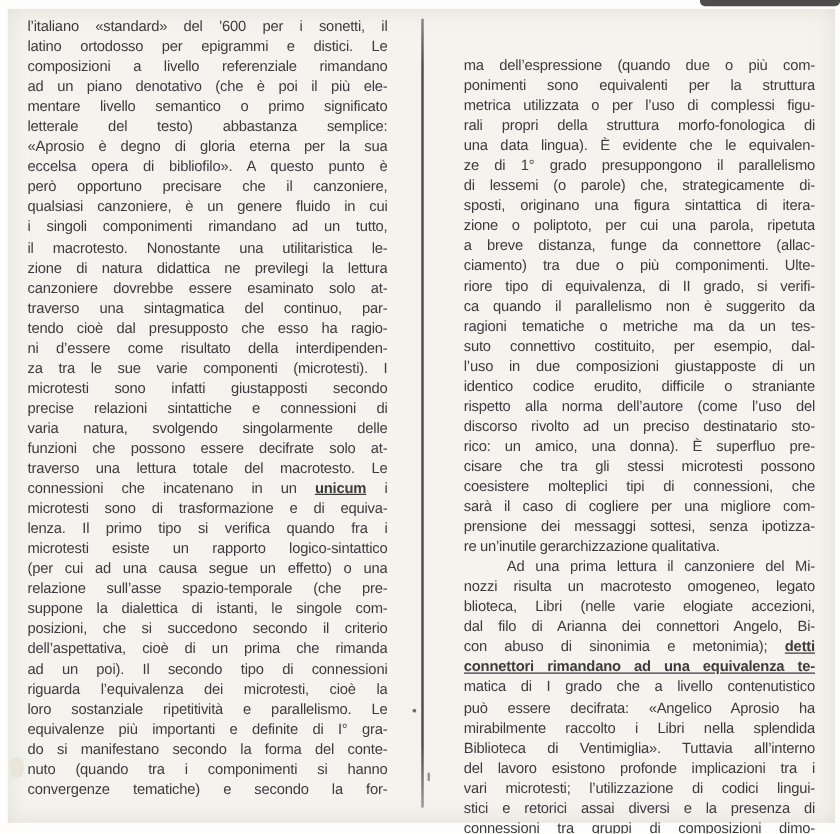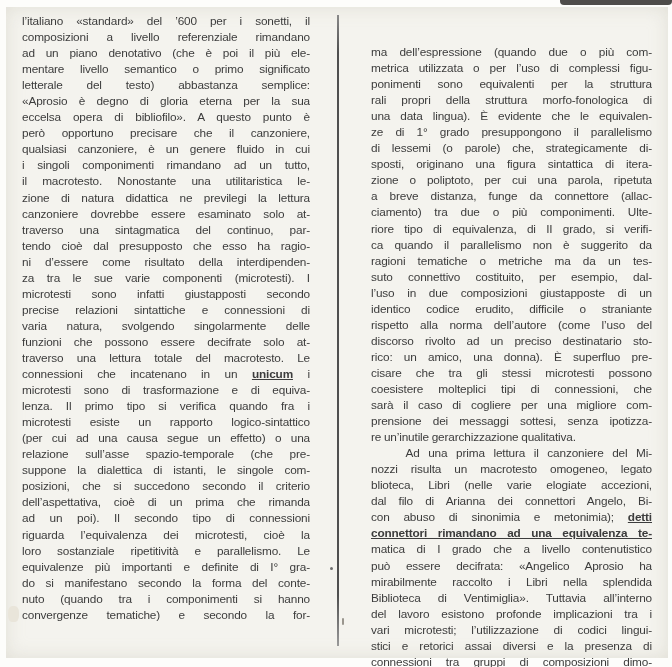--- a/index.html
+++ b/index.html
@@ -69,20 +69,21 @@
   <div class="smudge-top"></div>
   <div class="speck-a"></div>
   <div class="speck-b"></div>
   <div class="speck-c"></div>
 
   <div class="divider"></div>
 
   <div class="columns">
     <div class="col col-left">
         <div class="line"><span>l’italiano «standard» del ’600 per i sonetti, il</span></div>
+        <div class="line"><span>latino ortodosso per epigrammi e distici. Le</span></div>
         <div class="line"><span>composizioni a livello referenziale rimandano</span></div>
         <div class="line"><span>ad un piano denotativo (che è poi il più ele-</span></div>
         <div class="line"><span>mentare livello semantico o primo significato</span></div>
         <div class="line"><span>letterale del testo) abbastanza semplice:</span></div>
         <div class="line"><span>«Aprosio è degno di gloria eterna per la sua</span></div>
         <div class="line"><span>eccelsa opera di bibliofilo». A questo punto è</span></div>
         <div class="line"><span>però opportuno precisare che il canzoniere,</span></div>
         <div class="line"><span>qualsiasi canzoniere, è un genere fluido in cui</span></div>
         <div class="line"><span>i singoli componimenti rimandano ad un tutto,</span></div>
         <div class="line"><span>il macrotesto. Nonostante una utilitaristica le-</span></div>
@@ -109,22 +110,22 @@
         <div class="line"><span>ad un poi). Il secondo tipo di connessioni</span></div>
         <div class="line"><span>riguarda l’equivalenza dei microtesti, cioè la</span></div>
         <div class="line"><span>loro sostanziale ripetitività e parallelismo. Le</span></div>
         <div class="line"><span>equivalenze più importanti e definite di I° gra-</span></div>
         <div class="line"><span>do si manifestano secondo la forma del conte-</span></div>
         <div class="line"><span>nuto (quando tra i componimenti si hanno</span></div>
         <div class="line"><span>convergenze tematiche) e secondo la for-</span></div>
       </div>
     <div class="col col-right">
         <div class="line"><span>ma dell’espressione (quando due o più com-</span></div>
+        <div class="line"><span>ponimenti sono equivalenti per la struttura</span></div>
         <div class="line"><span>metrica utilizzata o per l’uso di complessi figu-</span></div>
-        <div class="line"><span>ponimenti sono equivalenti per la struttura</span></div>
         <div class="line"><span>rali propri della struttura morfo-fonologica di</span></div>
         <div class="line"><span>una data lingua). È evidente che le equivalen-</span></div>
         <div class="line"><span>ze di 1° grado presuppongono il parallelismo</span></div>
         <div class="line"><span>di lessemi (o parole) che, strategicamente di-</span></div>
         <div class="line"><span>sposti, originano una figura sintattica di itera-</span></div>
         <div class="line"><span>zione o poliptoto, per cui una parola, ripetuta</span></div>
         <div class="line"><span>a breve distanza, funge da connettore (allac-</span></div>
         <div class="line"><span>ciamento) tra due o più componimenti. Ulte-</span></div>
         <div class="line"><span>riore tipo di equivalenza, di II grado, si verifi-</span></div>
         <div class="line"><span>ca quando il parallelismo non è suggerito da</span></div>

